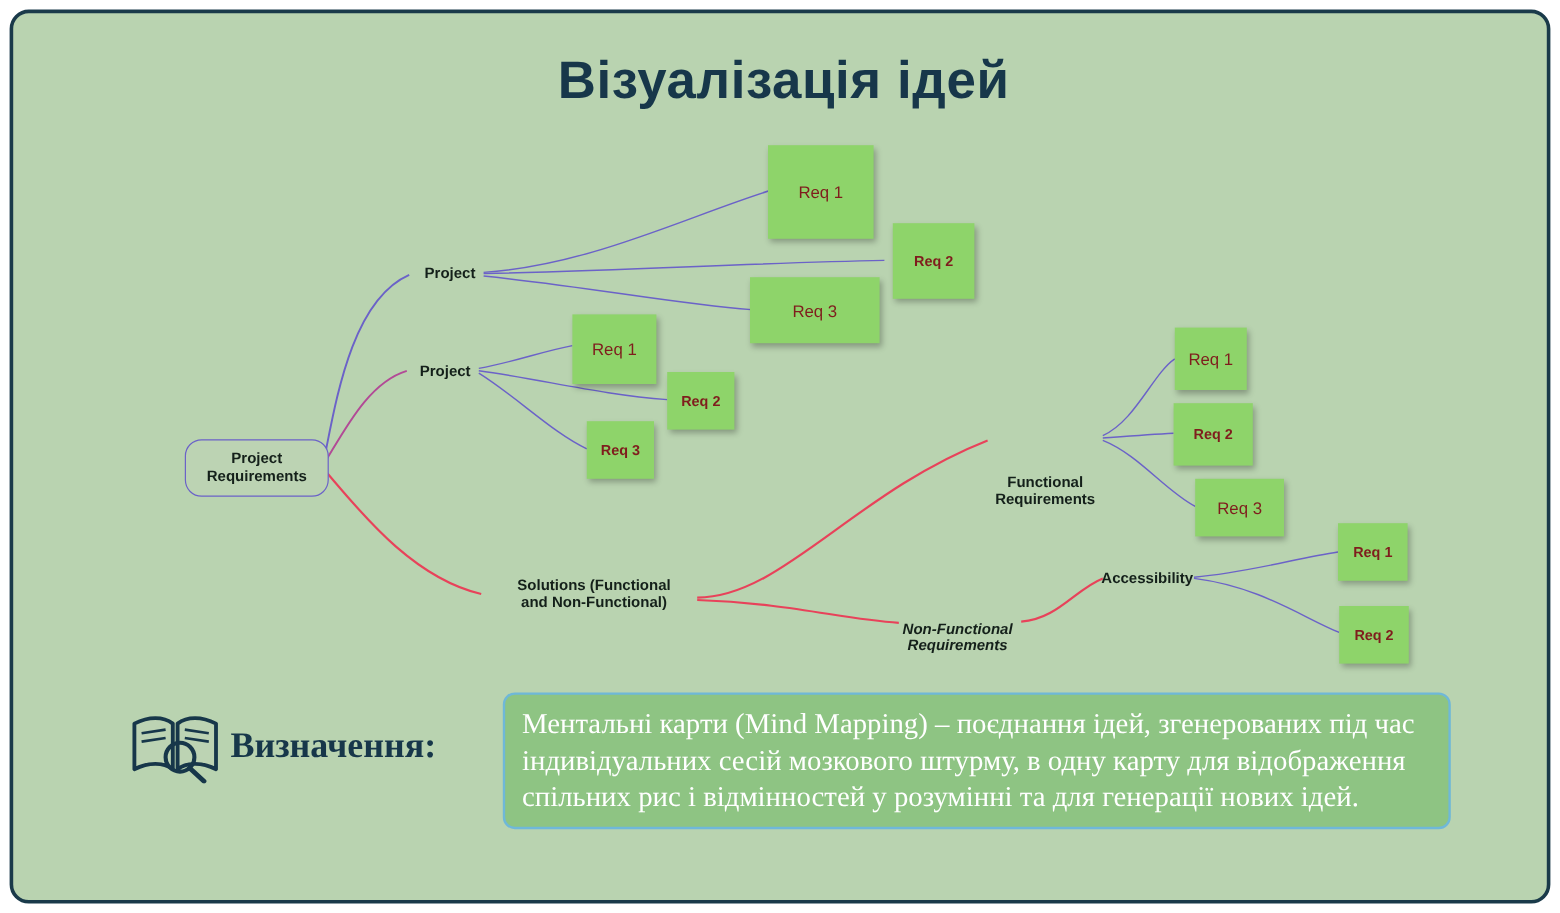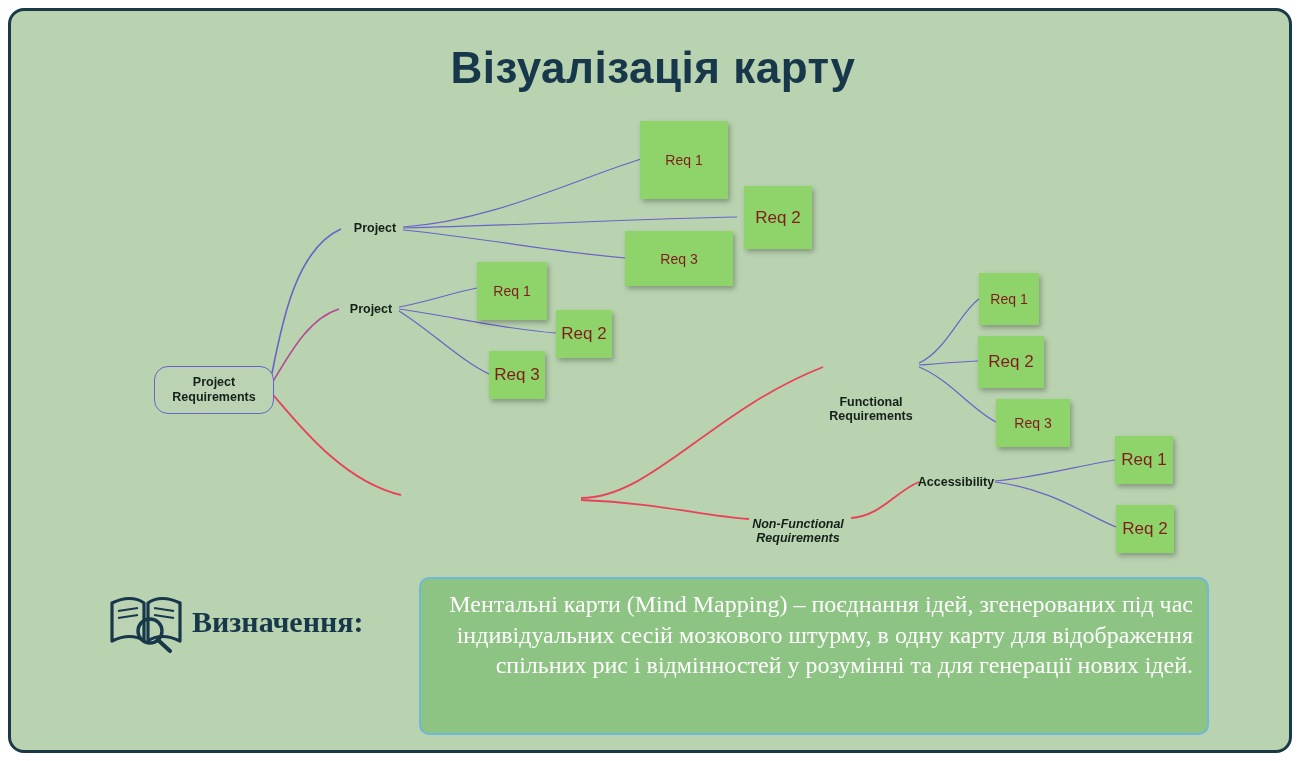--- a/index.html
+++ b/index.html
@@ -55,21 +55,21 @@
   .sticky {
     position: absolute;
     background: #8ed46a;
     color: #7f1d1d;
     display: flex;
     align-items: center;
     justify-content: center;
     font-size: 14px;
     box-shadow: 2px 3px 5px rgba(0,0,0,0.28);
   }
-  .sticky.small { font-size: 17px; }
+  .sticky.small { font-size: 12px; font-weight: bold; }
   .root-node {
     position: absolute;
     border: 1.6px solid #6b62c8;
     border-radius: 14px;
     background: #bcd3b3;
     display: flex;
     align-items: center;
     justify-content: center;
     text-align: center;
     font-size: 12.5px;
@@ -97,39 +97,38 @@
     color: #17374a;
     margin-left: 6px;
     margin-top: 26px;
     font-family: "Liberation Serif", serif;
   }
   .def-box {
     position: absolute;
     left: 408px;
     top: 566px;
     width: 790px;
-    height: 158px;
+    height: 114px;
     background: #8ec483;
     border: 2px solid #6fb8d8;
     border-radius: 10px;
     box-sizing: border-box;
-    padding: 10px 14px 10px 2px;
+    padding: 10px 14px 10px 14px;
     font-family: "Liberation Serif", serif;
     font-size: 24px;
     line-height: 1.28;
     color: #ffffff;
-    text-align: right;
   }
 </style>
 </head>
 <body>
 
 <div class="slide">
 
-  <div class="title">Візуалізація карту</div>
+  <div class="title">Візуалізація ідей</div>
 
   <svg class="canvas" viewBox="0 0 1284 745">
 
     <path d="M258 377 C 268 330, 280 240, 330 218" fill="none" stroke="#6b62c8" stroke-width="1.6"></path>
 
     <path d="M258 377 C 275 350, 295 308, 328 298" fill="none" stroke="#b24a96" stroke-width="1.6"></path>
 
     <path d="M258 379 C 285 410, 330 470, 390 484" fill="none" stroke="#e8425a" stroke-width="1.8"></path>
 
     <path d="M392 216 C 480 210, 560 170, 630 148" fill="none" stroke="#6b62c8" stroke-width="1.2"></path>
@@ -154,20 +153,22 @@
     <path d="M984 471 C 1040 478, 1075 504, 1105 516" fill="none" stroke="#6b62c8" stroke-width="1.2"></path>
   </svg>
 
   <div class="root-node" style="left:143px; top:355px; width:118px; height:46px;">Project
 Requirements</div>
 
   <div class="node-label" style="left:334px; top:210px; width:60px;">Project</div>
 
   <div class="node-label" style="left:330px; top:291px; width:60px;">Project</div>
 
+  <div class="node-label" style="left:404px; top:470px; width:160px;">Solutions (Functional
+and Non-Functional)</div>
 
   <div class="node-label" style="left:810px; top:339px; width:100px;margin-top:45px;">Functional
 Requirements</div>
 
   <div class="node-label" style="left:733px; top:506px; width:108px;font-style:italic;">Non-Functional
 Requirements</div>
 
   <div class="node-label" style="left:905px; top:464px; width:80px;text-align:center;">Accessibility</div>
 
   <div class="sticky" style="left:629px; top:110px; width:88px; height:78px;">Req 1</div>

